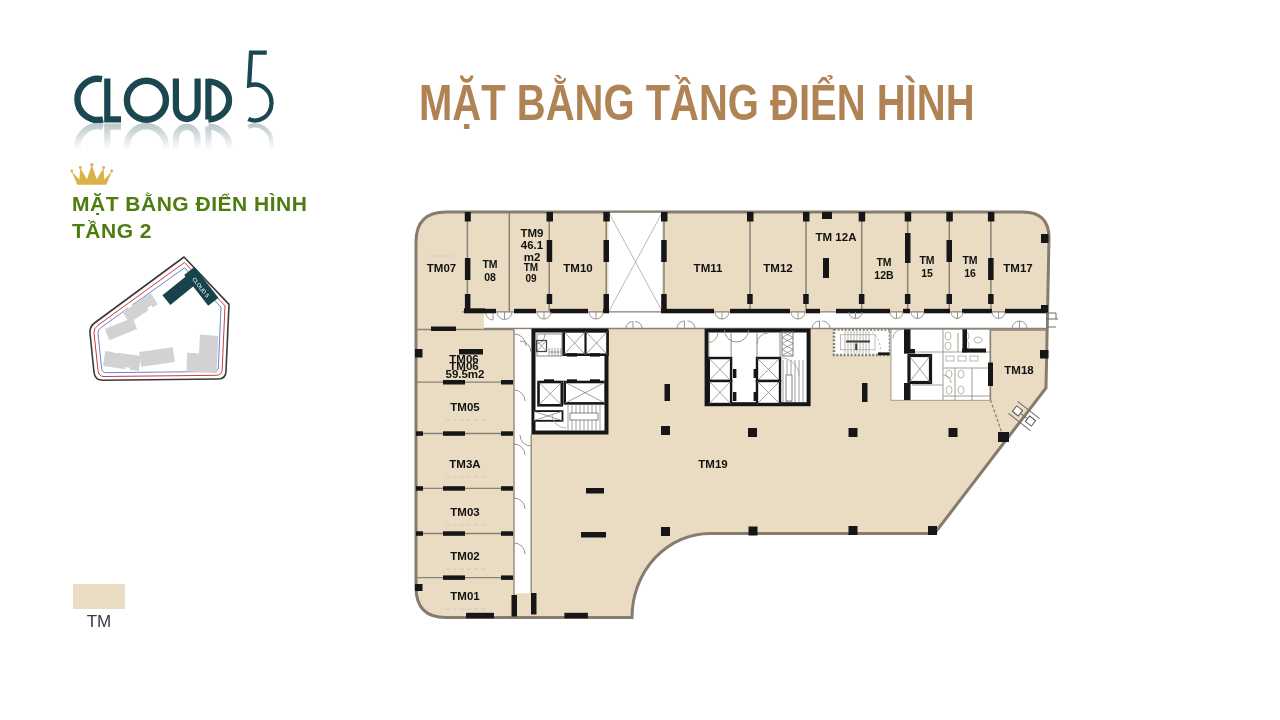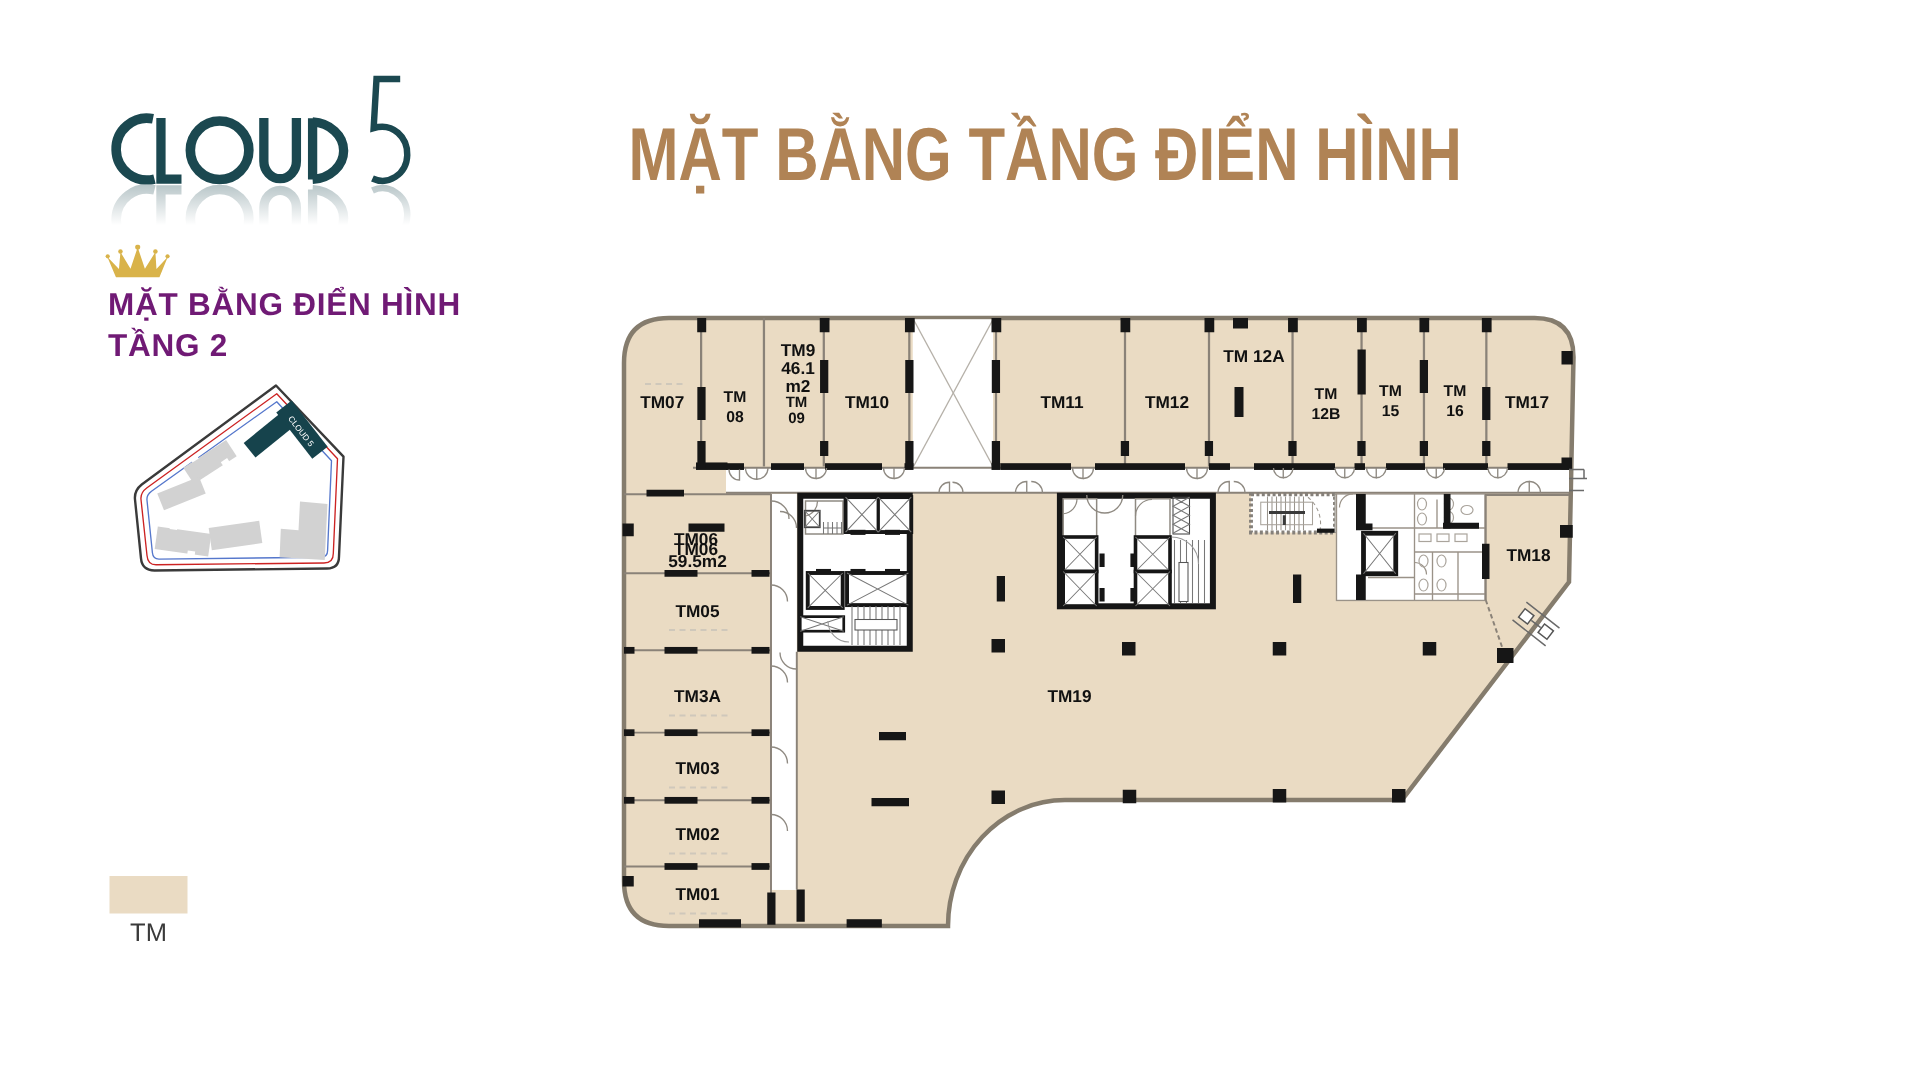--- a/index.html
+++ b/index.html
@@ -45,21 +45,21 @@
 <svg width="50" height="26" viewBox="0 0 50 26">
 <path d="M 1.5 8.2 L 9.3 16.4 L 10.3 5 L 17 16.2 L 21.8 1.8 L 26.6 16.2 L 33.6 5 L 34.3 16.4 L 41.9 8.2 L 36.3 21.8 L 7.3 21.8 Z" fill="#d9b34a"></path>
 <circle cx="1.8" cy="7.9" r="1.4" fill="#d9b34a"></circle>
 <circle cx="10.3" cy="4.6" r="1.5" fill="#d9b34a"></circle>
 <circle cx="21.8" cy="1.7" r="1.7" fill="#d9b34a"></circle>
 <circle cx="33.6" cy="4.6" r="1.5" fill="#d9b34a"></circle>
 <circle cx="41.7" cy="7.9" r="1.4" fill="#d9b34a"></circle>
 </svg>
 </div>
 
-<div class="abs" style="left:72px;top:190px;width:260px;color:#701a75;font-size:21px;font-weight:bold;line-height:27px;letter-spacing:0.5px;">MẶT BẰNG ĐIỂN HÌNH<br>TẦNG 2</div>
+<div class="abs" style="left:72px;top:190px;width:260px;color:#4d7c0f;font-size:21px;font-weight:bold;line-height:27px;letter-spacing:0.5px;">MẶT BẰNG ĐIỂN HÌNH<br>TẦNG 2</div>
 
 <div class="abs" style="left:80px;top:248px;">
 <svg width="160" height="150" viewBox="80 248 160 150">
 
 <path d="M 184 257 L 229 304.4 L 226 371 Q 226 379 218 379 L 103 380.3 Q 94.7 380.3 94 372.3 L 90 333 Q 89.4 327 94.5 323 Z" fill="#fff" stroke="#3a3a3a" stroke-width="1.6" stroke-linejoin="round"></path>
 
 <path d="M 184.5 262.5 L 225 305.8 L 222.2 369 Q 222.2 375.3 216 375.3 L 104 376.5 Q 98.5 376.5 98 370.3 L 94 333 Q 93.5 328.5 97.8 325.3 Z" fill="none" stroke="#cc2222" stroke-width="0.9" stroke-linejoin="round"></path>
 
 <path d="M 184.5 267.8 L 221 307.2 L 218.4 367 Q 218.4 371.5 213.8 371.5 L 106 372.7 Q 102 372.7 101.6 368.5 L 98 333.5 Q 97.6 330 101 327.5 Z" fill="none" stroke="#5577cc" stroke-width="0.9" stroke-linejoin="round"></path>
 

